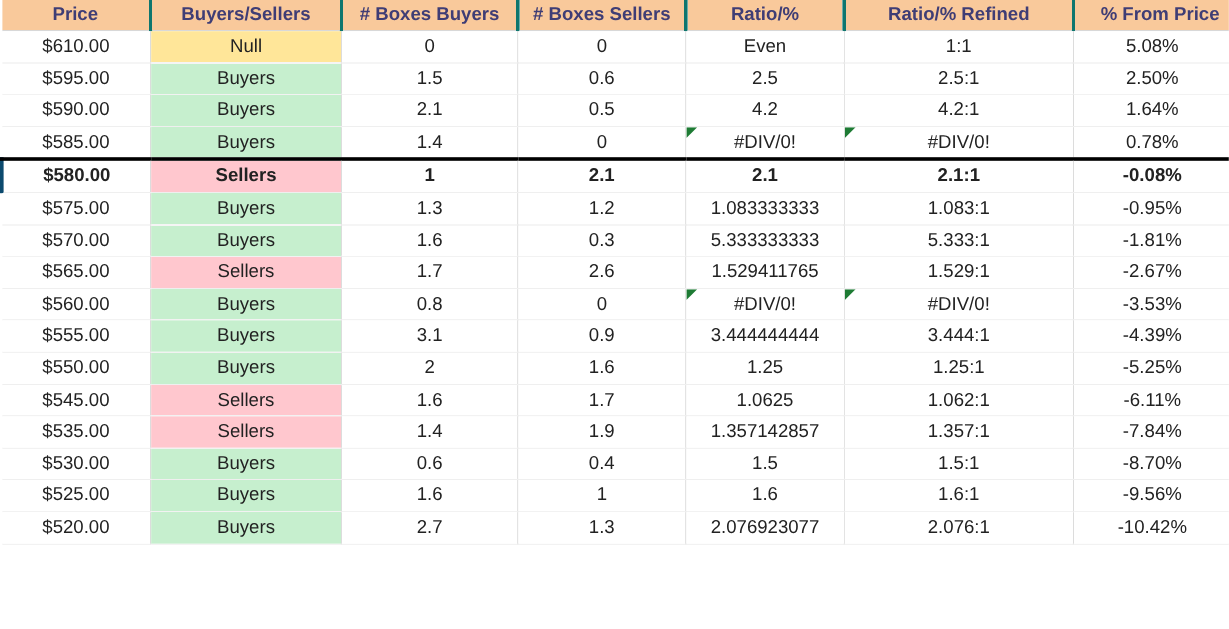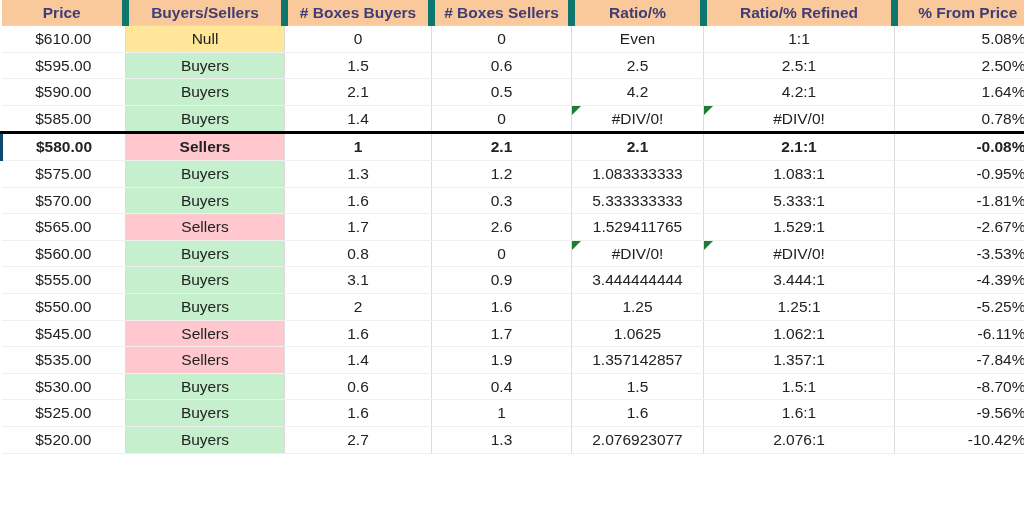--- a/index.html
+++ b/index.html
@@ -35,33 +35,33 @@
   }
 
   
   #sheet thead th {
     background: #F9C99B;
     color: #3F3D75;
     font-weight: bold;
     font-size: 15.5px;
     height: 25px;
     line-height: 25px;
-    border-right: 7px solid #0f766e;
+    border-right: 3px solid #0f766e;
     border-bottom: 1px solid #d8d8d8;
   }
   #sheet thead th:last-child { border-right: none; padding-left: 12px; }
 
   
   #sheet tbody td {
     background: #ffffff;
     color: #222222;
     border-right: 1px solid #dcdcdc;
     border-bottom: 1px solid #efefef;
   }
-  #sheet tbody td:last-child { border-right: none; text-align: right; }
+  #sheet tbody td:last-child { border-right: none; }
 
   
   .col-price    { width: 124px; }
   .col-bs       { width: 159px; }
   .col-bb       { width: 147px; }
   .col-bsell    { width: 140px; }
   .col-ratio    { width: 132px; }
   .col-refined  { width: 191px; }
   .col-pct      { width: 131px; }
 

